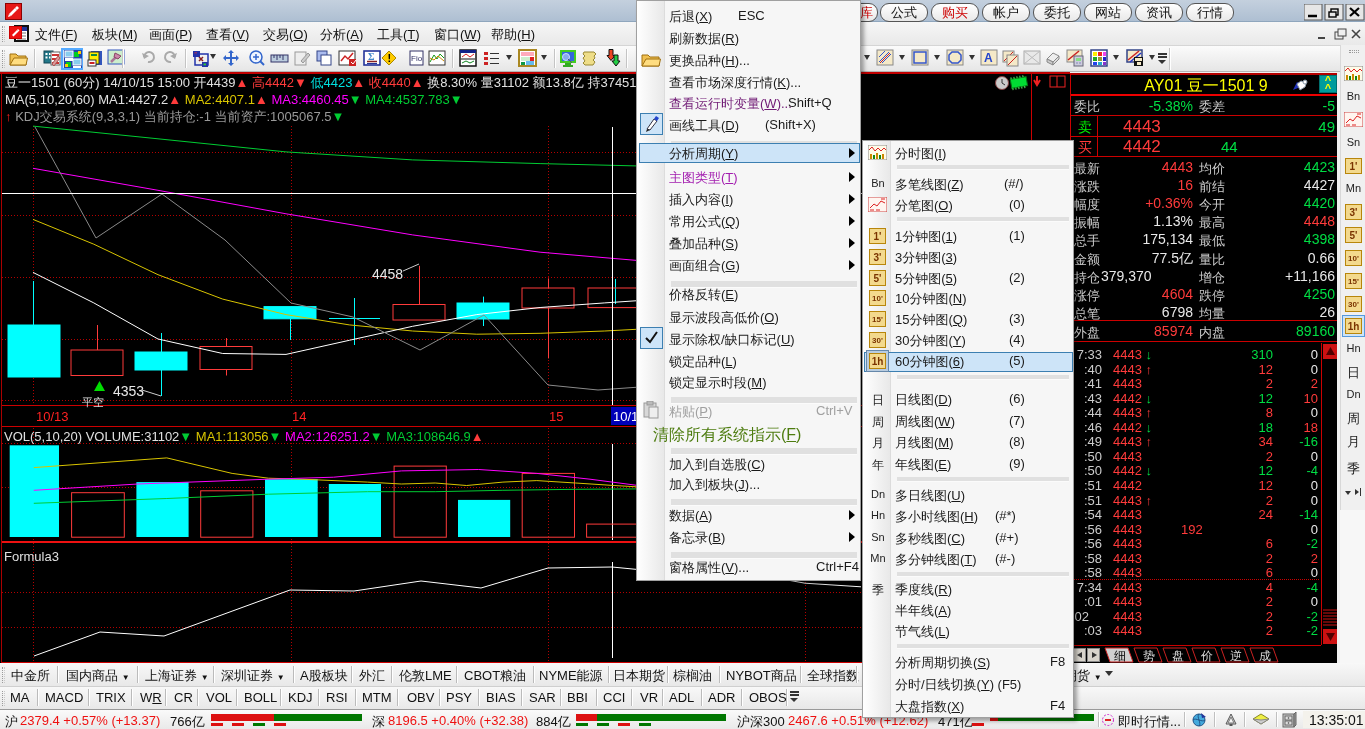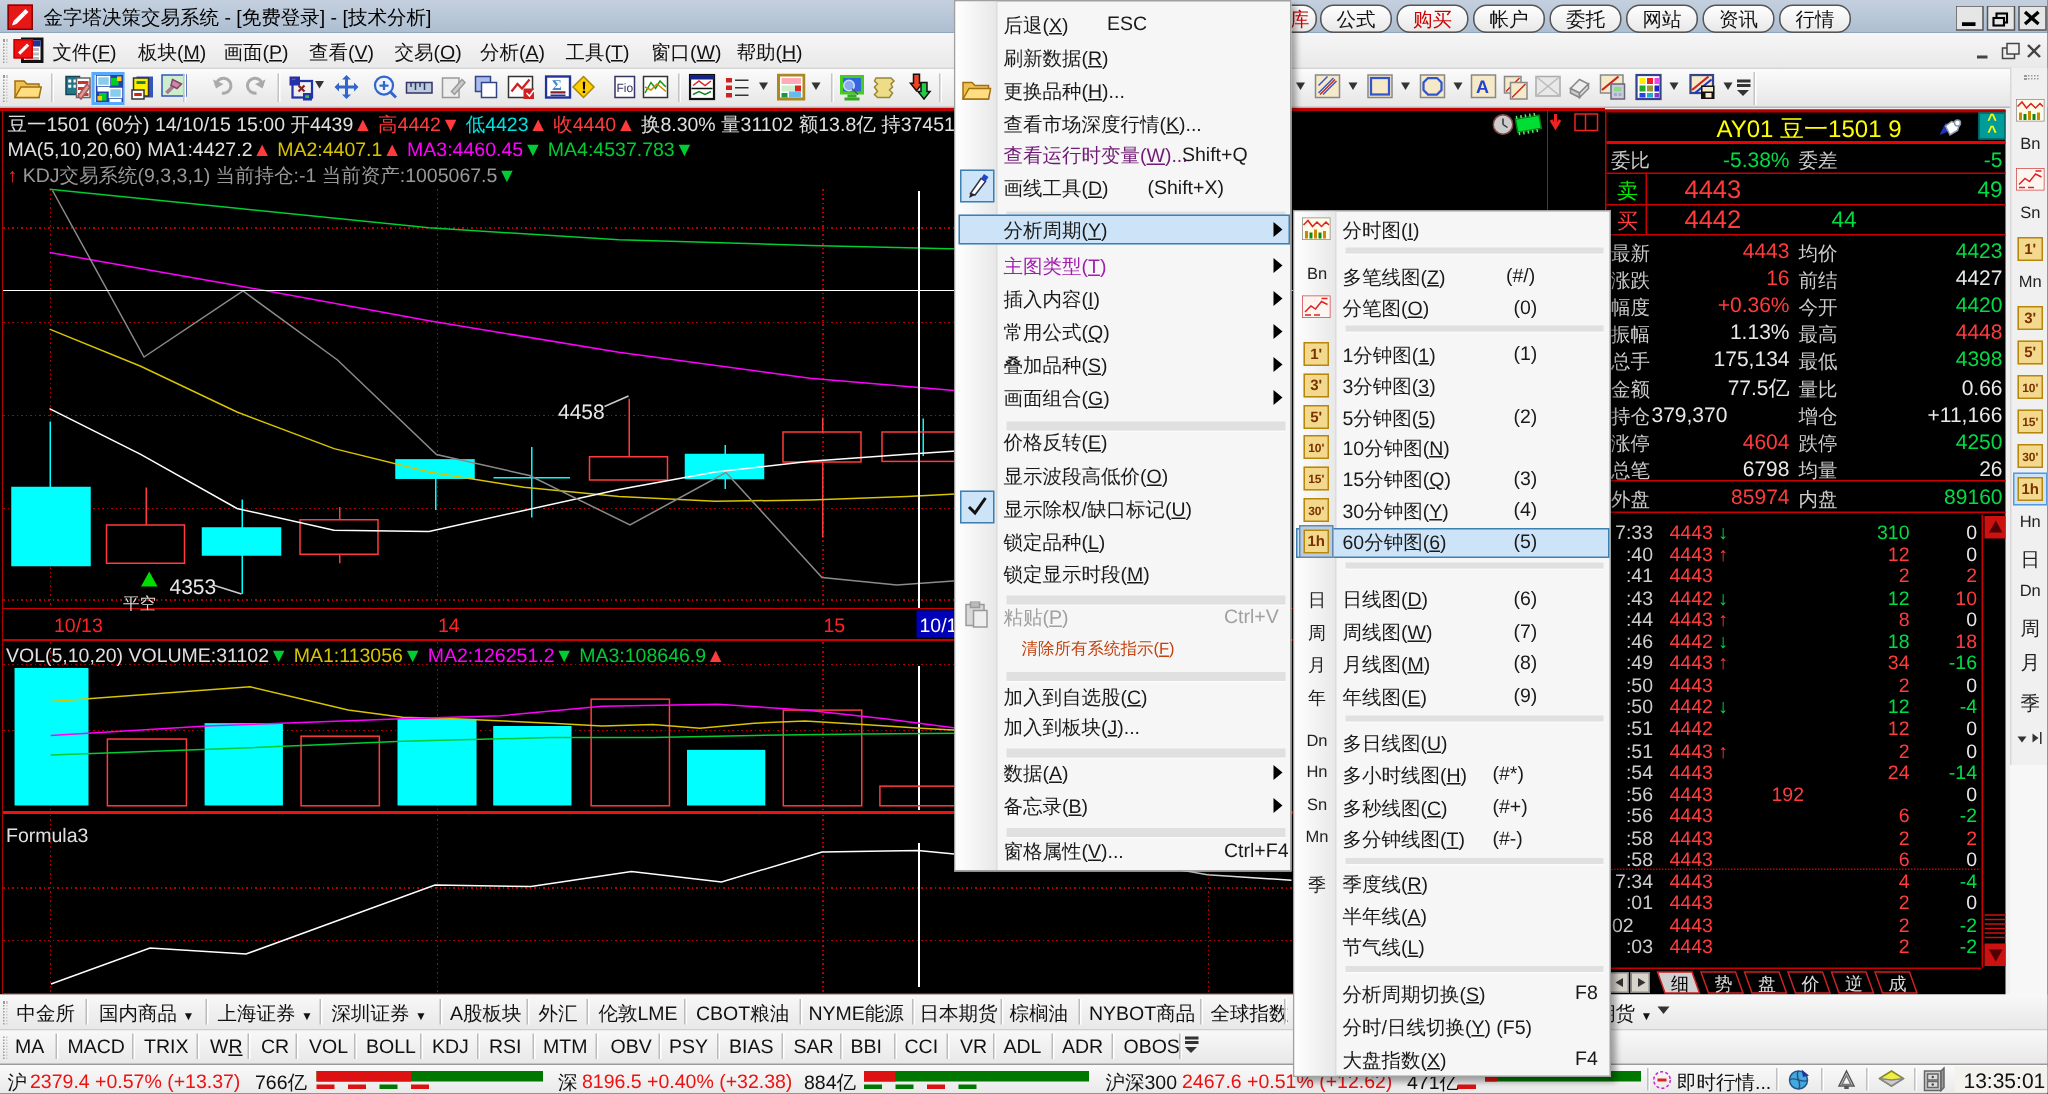--- a/index.html
+++ b/index.html
@@ -13,21 +13,20 @@
 <body>
 
 <div class="abs" id="titlebar" style="left:0;top:0;width:1365px;height:22px;background:linear-gradient(#c4d0de,#aebfd2);border-bottom:1px solid #8fa6bd;">
   <div class="abs" style="left:5px;top:3px;width:17px;height:17px;background:#e61717;border:1px solid #8c0000;">
     <svg width="15" height="15">
         <path d="M3 10 L9 4 L11 6 L5 12 Z" fill="#fff"></path>
         <path d="M9 4 L11 2 L13 4 L11 6 Z" fill="#fff"></path>
         <path d="M3 10 L2 13 L5 12 Z" fill="#fff"></path>
       </svg>
   </div>
-  <div class="abs" style="left:29px;top:3px;font-size:13px;color:#000;">金字塔决策交易系统 - [免费登录] - [技术分析]</div>
 </div>
 
 <div class="abs" id="topbtns" style="left:790px;top:2px;height:22px;">
     <div class="abs" style="left:20px;top:1px;width:68px;height:19px;background:linear-gradient(#ffffff,#e8e8e8);border:1px solid #555;border-radius:9px;font-size:13px;color:#cc0000;text-align:right;line-height:17px;padding-right:4px">公式库</div>
 <div class="abs" style="left:90px;top:1px;width:48px;height:19px;background:linear-gradient(#ffffff,#e8e8e8);border:1px solid #555;border-radius:9px;font-size:13px;color:#111;text-align:center;line-height:17px">公式</div>
 <div class="abs" style="left:141px;top:1px;width:48px;height:19px;background:linear-gradient(#ffffff,#e8e8e8);border:1px solid #555;border-radius:9px;font-size:13px;color:#cc0000;text-align:center;line-height:17px">购买</div>
 <div class="abs" style="left:192px;top:1px;width:48px;height:19px;background:linear-gradient(#ffffff,#e8e8e8);border:1px solid #555;border-radius:9px;font-size:13px;color:#111;text-align:center;line-height:17px">帐户</div>
 <div class="abs" style="left:243px;top:1px;width:48px;height:19px;background:linear-gradient(#ffffff,#e8e8e8);border:1px solid #555;border-radius:9px;font-size:13px;color:#111;text-align:center;line-height:17px">委托</div>
 <div class="abs" style="left:294px;top:1px;width:48px;height:19px;background:linear-gradient(#ffffff,#e8e8e8);border:1px solid #555;border-radius:9px;font-size:13px;color:#111;text-align:center;line-height:17px">网站</div>
 <div class="abs" style="left:345px;top:1px;width:48px;height:19px;background:linear-gradient(#ffffff,#e8e8e8);border:1px solid #555;border-radius:9px;font-size:13px;color:#111;text-align:center;line-height:17px">资讯</div>
@@ -941,21 +940,21 @@
     </svg>
 <div class="abs" style="left:32px;top:352px;font-size:13px;color:#1a1a1a;white-space:nowrap">锁定品种(<u>L</u>)</div>
 <div class="abs" style="left:32px;top:373px;font-size:13px;color:#1a1a1a;white-space:nowrap">锁定显示时段(<u>M</u>)</div>
 <div class="abs" style="left:32px;top:402px;font-size:13px;color:#a0a0a0;white-space:nowrap">粘贴(<u>P</u>)</div>
 <div class="abs" style="left:179px;top:402px;font-size:13px;color:#a0a0a0;white-space:nowrap">Ctrl+V</div>
 <svg class="abs" style="left:5px;top:400px" width="18" height="18">
       <rect x="2" y="2" width="12" height="14" fill="#d8d8d8" stroke="#999"></rect>
       <rect x="5" y="0" width="6" height="4" fill="#bbb" stroke="#999"></rect>
       <rect x="7" y="6" width="9" height="11" fill="#eee" stroke="#999"></rect>
     </svg>
-<div class="abs" style="left:44px;top:424px;font-size:11px;color:#c2410c;white-space:nowrap">清除所有系统指示(<u>F</u>)</div>
+<div class="abs" style="left:16px;top:424px;font-size:16px;color:#4d7c0f;white-space:nowrap">清除所有系统指示(<u>F</u>)</div>
 <div class="abs" style="left:32px;top:455px;font-size:13px;color:#1a1a1a;white-space:nowrap">加入到自选股(<u>C</u>)</div>
 <div class="abs" style="left:32px;top:475px;font-size:13px;color:#1a1a1a;white-space:nowrap">加入到板块(<u>J</u>)...</div>
 <div class="abs" style="left:32px;top:506px;font-size:13px;color:#1a1a1a;white-space:nowrap">数据(<u>A</u>)</div>
 <svg class="abs" style="left:211px;top:509px" width="8" height="10">
       <path d="M1 0 L7 5 L1 10 Z" fill="#000"></path>
     </svg>
 <div class="abs" style="left:32px;top:528px;font-size:13px;color:#1a1a1a;white-space:nowrap">备忘录(<u>B</u>)</div>
 <svg class="abs" style="left:211px;top:531px" width="8" height="10">
       <path d="M1 0 L7 5 L1 10 Z" fill="#000"></path>
     </svg>

